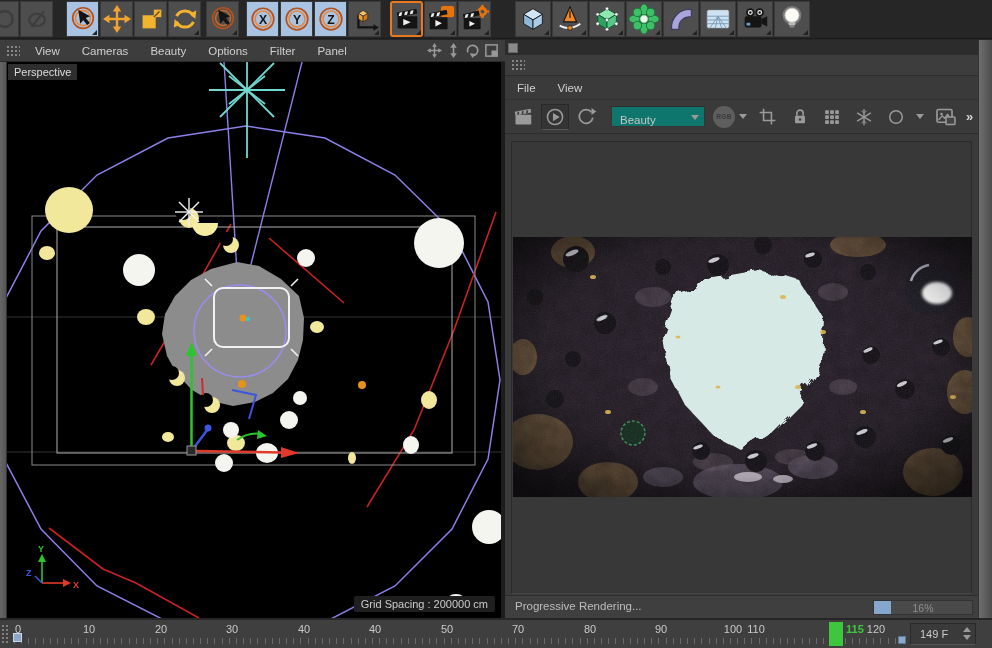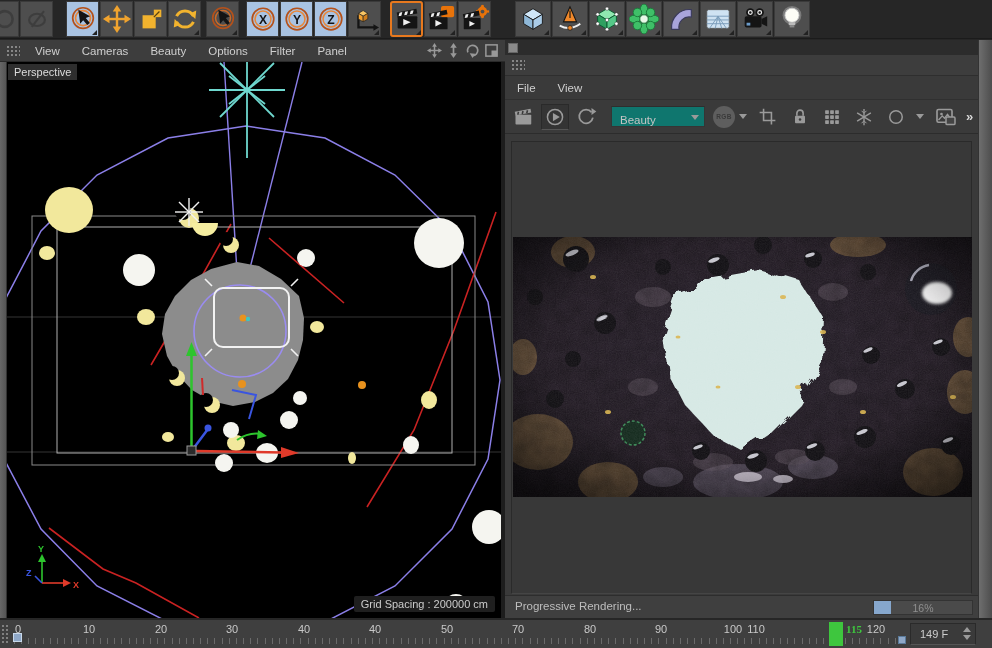--- a/index.html
+++ b/index.html
@@ -54,21 +54,21 @@
   #progress .pct { position:absolute; width:100%; text-align:center; top:1px; color:#8f8f8f; font-size:10.5px; }
   #right-border { position:absolute; left:978px; top:40px; width:14px; height:578px; background:linear-gradient(90deg,#6e6e6e,#4d4d4d); border-left:1px solid #333; }
 
   
   #timeline { position:absolute; left:0; top:618px; width:992px; height:30px; background:#3f3f3f; border-top:2px solid #262626; }
   #tl-grip { position:absolute; left:1px; top:4px; width:9px; height:20px;
     background-image:radial-gradient(#808080 1px, transparent 1.2px); background-size:4px 4px; }
   .tl { position:absolute; top:3px; color:#c8c8c8; font-size:11px; transform:translateX(-50%); }
   .tick { position:absolute; top:18px; width:1px; height:6px; background:#6a6a6a; }
   #playhead { position:absolute; left:829px; top:2px; width:14px; height:24px; background:var(--playhead-green,#3ec63e); }
-  #playhead-label { position:absolute; left:846px; top:3px; color:var(--playhead-green,#3ec63e); font-size:11px; font-weight:bold;font-family:Liberation Serif, serif; }
+  #playhead-label { position:absolute; left:846px; top:3px; color:var(--playhead-green,#3ec63e); font-size:11px; font-weight:bold; }
   #marker0 { position:absolute; left:13px; top:13px; width:9px; height:9px; background:#8fa8c8; border:1px solid #c8d8ea; }
   #marker-end { position:absolute; left:898px; top:16px; width:8px; height:8px; background:#8fa8c8; border:1px solid #5a7a9a; }
   #frame-box { position:absolute; left:910px; top:3px; width:66px; height:22px; background:#3a3a3a; border:1px solid #2a2a2a; border-bottom-color:#555; color:#cccccc; font-size:11px; line-height:20px; padding-left:9px; }
   #frame-box .spin { position:absolute; right:4px; top:3px; display:flex; flex-direction:column; gap:3px; }
   #frame-box .spin i { width:0; height:0; border-left:4px solid transparent; border-right:4px solid transparent; }
   #frame-box .spin .up { border-bottom:5px solid #9a9a9a; }
   #frame-box .spin .dn { border-top:5px solid #9a9a9a; }
 </style>
 </head>
 <body>

